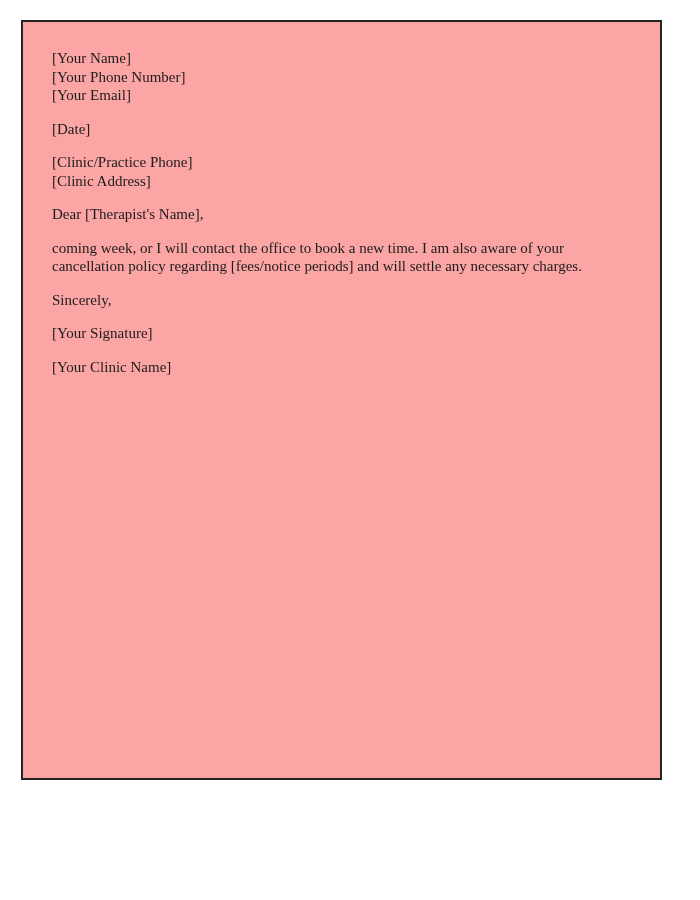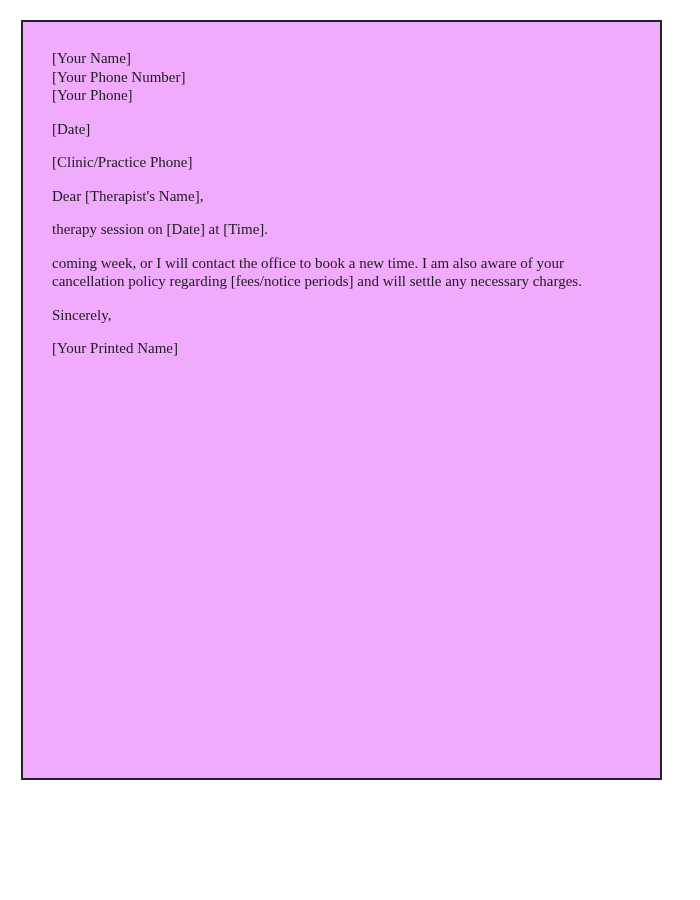--- a/index.html
+++ b/index.html
@@ -15,21 +15,21 @@
     color: #1c1c1c;
   }
   .page {
     position: absolute;
     left: 21px;
     top: 20px;
     width: 641px;
     height: 760px;
     box-sizing: border-box;
     border: 2px solid #242424;
-    background: #f0abfc;
+    background: #fca5a5;
     padding: 27px 30px 0 29px;
   }
   .block {
     margin: 0 0 15px 0;
   }
   .line {
     font-size: 15px;
     line-height: 18.5px;
     white-space: pre;
   }
@@ -38,50 +38,53 @@
   }
 </style>
 </head>
 <body>
 
 <div class="page">
 
   <div class="block">
     <div class="line">[Your Name]</div>
     <div class="line">[Your Phone Number]</div>
-    <div class="line">[Your Phone]</div>
+    <div class="line">[Your Email]</div>
   </div>
 
   <div class="block">
     <div class="line">[Date]</div>
   </div>
 
   <div class="block">
     <div class="line">[Clinic/Practice Phone]</div>
+    <div class="line">[Clinic Address]</div>
   </div>
 
   <div class="block">
     <div class="line">Dear [Therapist's Name],</div>
   </div>
 
   <div class="block para">
-    <div class="line">therapy session on [Date] at [Time].</div>
   </div>
 
   <div class="block para">
   </div>
 
   <div class="block para">
     <div class="line">coming week, or I will contact the office to book a new time. I am also aware of your</div>
     <div class="line">cancellation policy regarding [fees/notice periods] and will settle any necessary charges.</div>
   </div>
 
 
   <div class="block">
     <div class="line">Sincerely,</div>
   </div>
 
+  <div class="block">
+    <div class="line">[Your Signature]</div>
+  </div>
 
   <div class="block">
-    <div class="line">[Your Printed Name]</div>
+    <div class="line">[Your Clinic Name]</div>
   </div>
 
 </div>
 
 </body></html>

